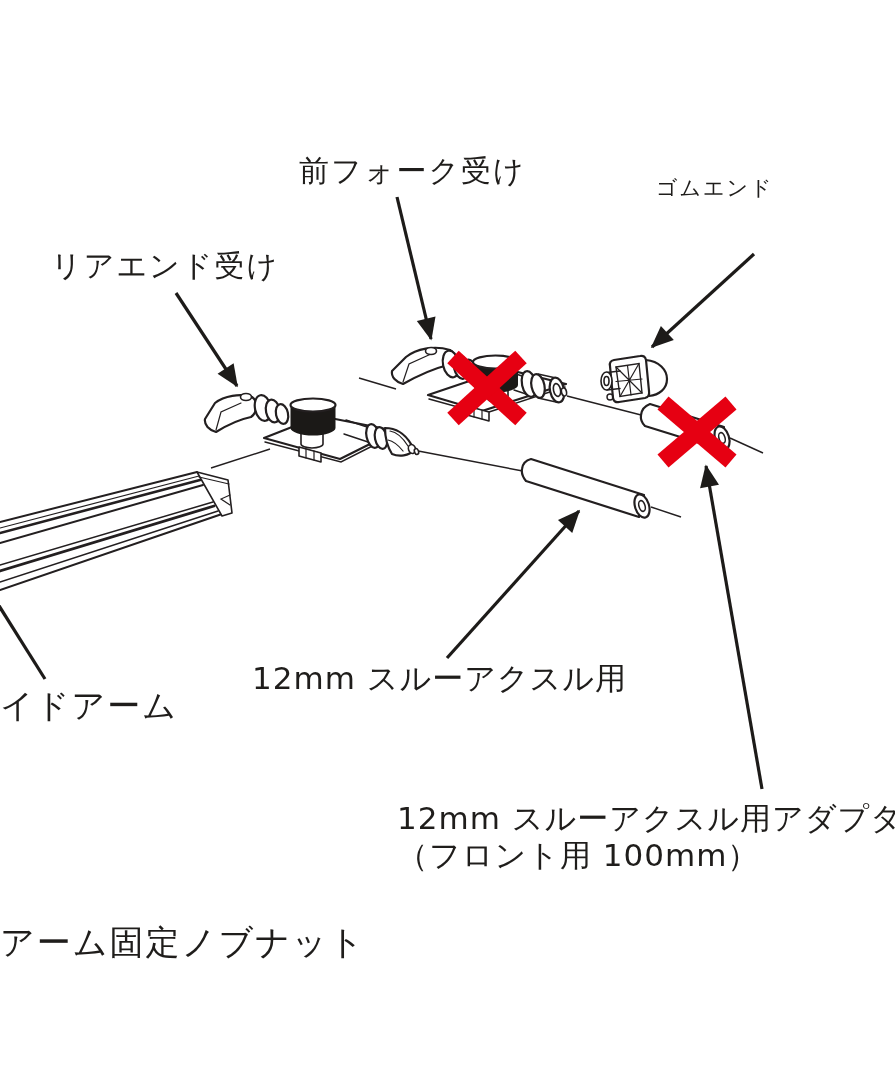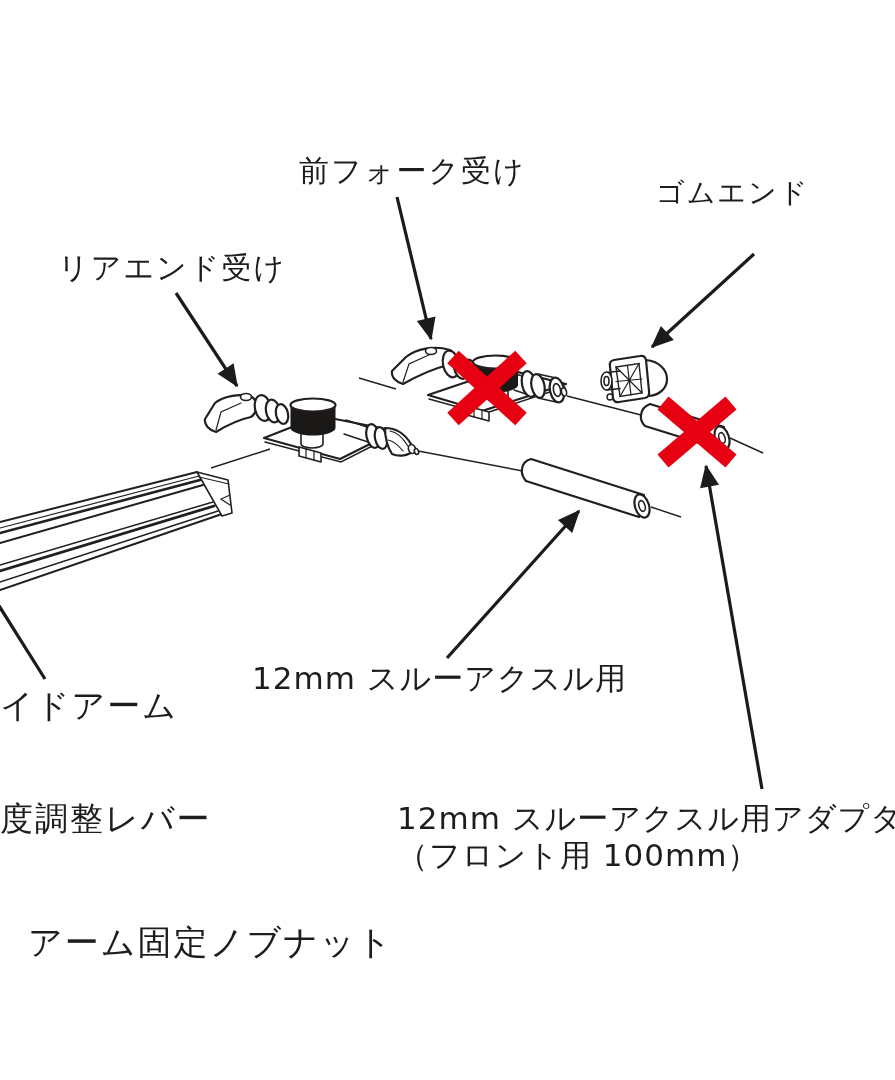--- a/index.html
+++ b/index.html
@@ -7,24 +7,24 @@
     position:relative; width:895px; height:1080px; overflow:hidden;
     background:#ffffff;
     font-family:"DejaVu Sans", sans-serif;
   }
   .stage svg { position:absolute; left:0; top:0; }
   .label {
     position:absolute; color:#1f1d1b; white-space:nowrap;
     letter-spacing:2px; line-height:1.2;
   }
   .fs30 { font-size:30px; }
-  .fs29 { font-size:28px; }
+  .fs29 { font-size:21px; }
   .fs31 { font-size:31px; letter-spacing:1px; }
   .fs33 { font-size:33px;text-align:center; }
-  .fs34 { font-size:34px;margin-left:28px; }
+  .fs34 { font-size:34px; }
   .two-line div { white-space:nowrap; }
 
   
   .ol   { fill:#ffffff; stroke:#231f20; stroke-width:2.2; stroke-linejoin:round; stroke-linecap:round; }
   .ol15 { fill:#ffffff; stroke:#231f20; stroke-width:1.6; stroke-linejoin:round; }
   .ln   { fill:none; stroke:#231f20; stroke-width:1.5; stroke-linecap:round; }
   .ln12 { fill:none; stroke:#231f20; stroke-width:1.2; stroke-linecap:round; }
   .thin { fill:none; stroke:#231f20; stroke-width:1.4; }
   .dark { fill:#1b1917; stroke:none; }
   .arrow  { stroke:#1d1b19; stroke-width:3.2; fill:none; stroke-linecap:butt; }
@@ -156,25 +156,24 @@
       <line class="xline" x1="731" y1="403" x2="663" y2="461" stroke="#e60012"></line>
     </g>
   </svg>
 
   <div class="label fs30" style="left:299px; top:153px;">前フォーク受け</div>
 
   <div class="label fs29 two-line" style="left:656px; top:176px;">
     <div>ゴムエンド</div>
   </div>
 
-  <div class="label fs30" style="left:58px; top:250px;">リアエンド受け</div>
+  <div class="label fs30" style="left:51px; top:250px;font-family:Liberation Mono, monospace;">リアエンド受け</div>
 
   <div class="label fs33" style="left:0px; top:686px;">イドアーム</div>
 
-  <div class="label fs33" style="left:0px; top:799px;">度調整レバー</div>
 
   <div class="label fs34" style="left:0px; top:922px;">アーム固定ノブナット</div>
 
   <div class="label fs31 two-line" style="left:252px; top:660px;">
     <div>12mm スルーアクスル用</div>
   </div>
 
   <div class="label fs31 two-line" style="left:397px; top:800px;">
     <div>12mm スルーアクスル用アダプタ</div>
     <div>（フロント用 100mm）</div>

